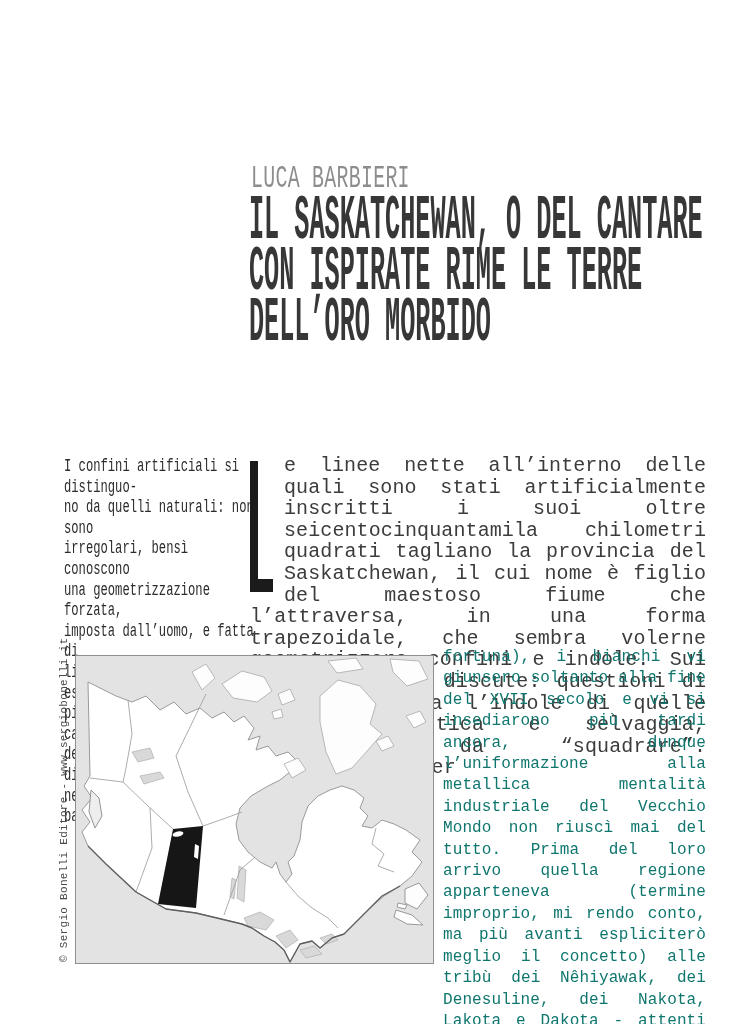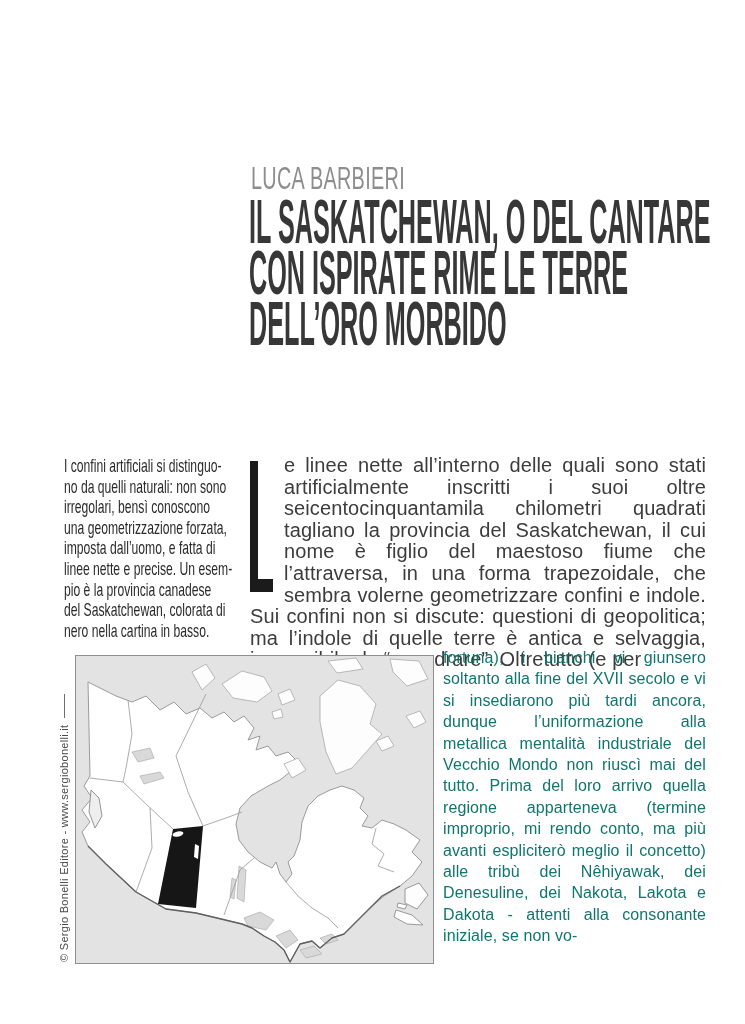--- a/index.html
+++ b/index.html
@@ -1,19 +1,19 @@
 <!DOCTYPE html>
 <html><head>
 <meta charset="utf-8">
 <style>
   html,body{margin:0;padding:0;background:#ffffff;}
   .page{
     position:relative;width:745px;height:1024px;margin:0 auto;
     background:#ffffff;overflow:hidden;
-    font-family:Liberation Sans, sans-serif;
+    font-family:Liberation Mono, monospace;
     -webkit-font-smoothing:antialiased;
   }
   
   .kicker{
     position:absolute;left:251px;top:160px;
     font-size:32px;letter-spacing:.5px;color:#8d8d8d;
     transform:scaleX(0.62);transform-origin:left top;white-space:nowrap;
   }
   .title{position:absolute;left:249px;top:196px;color:#373737;}
   .title-line{

